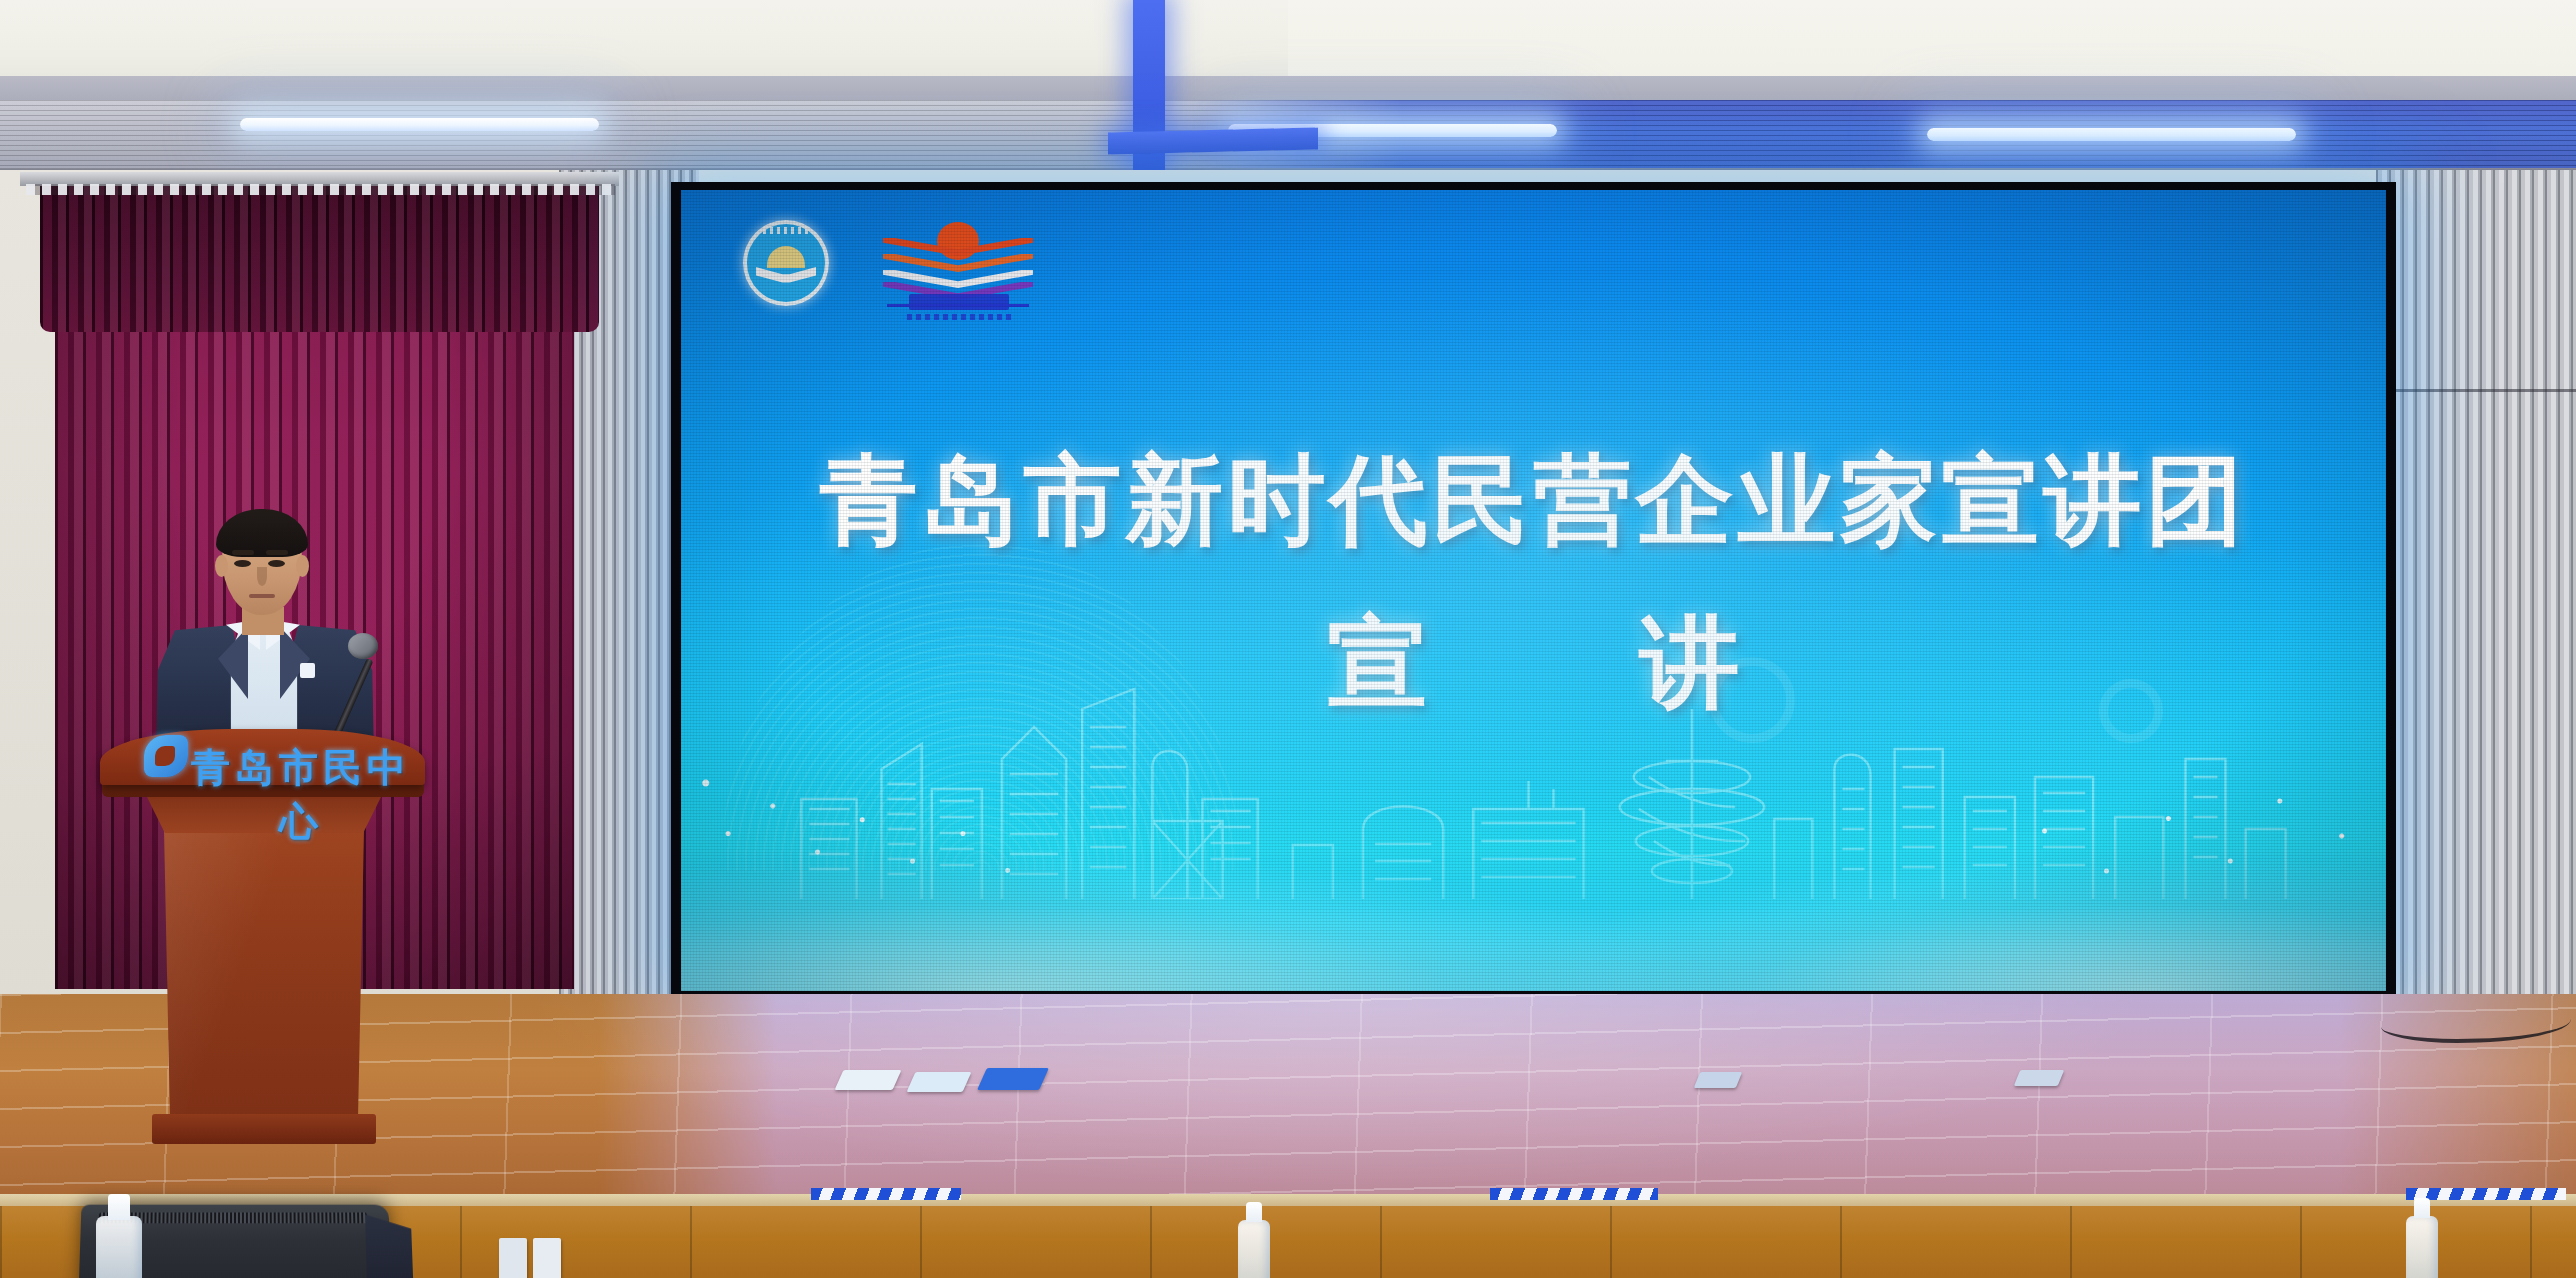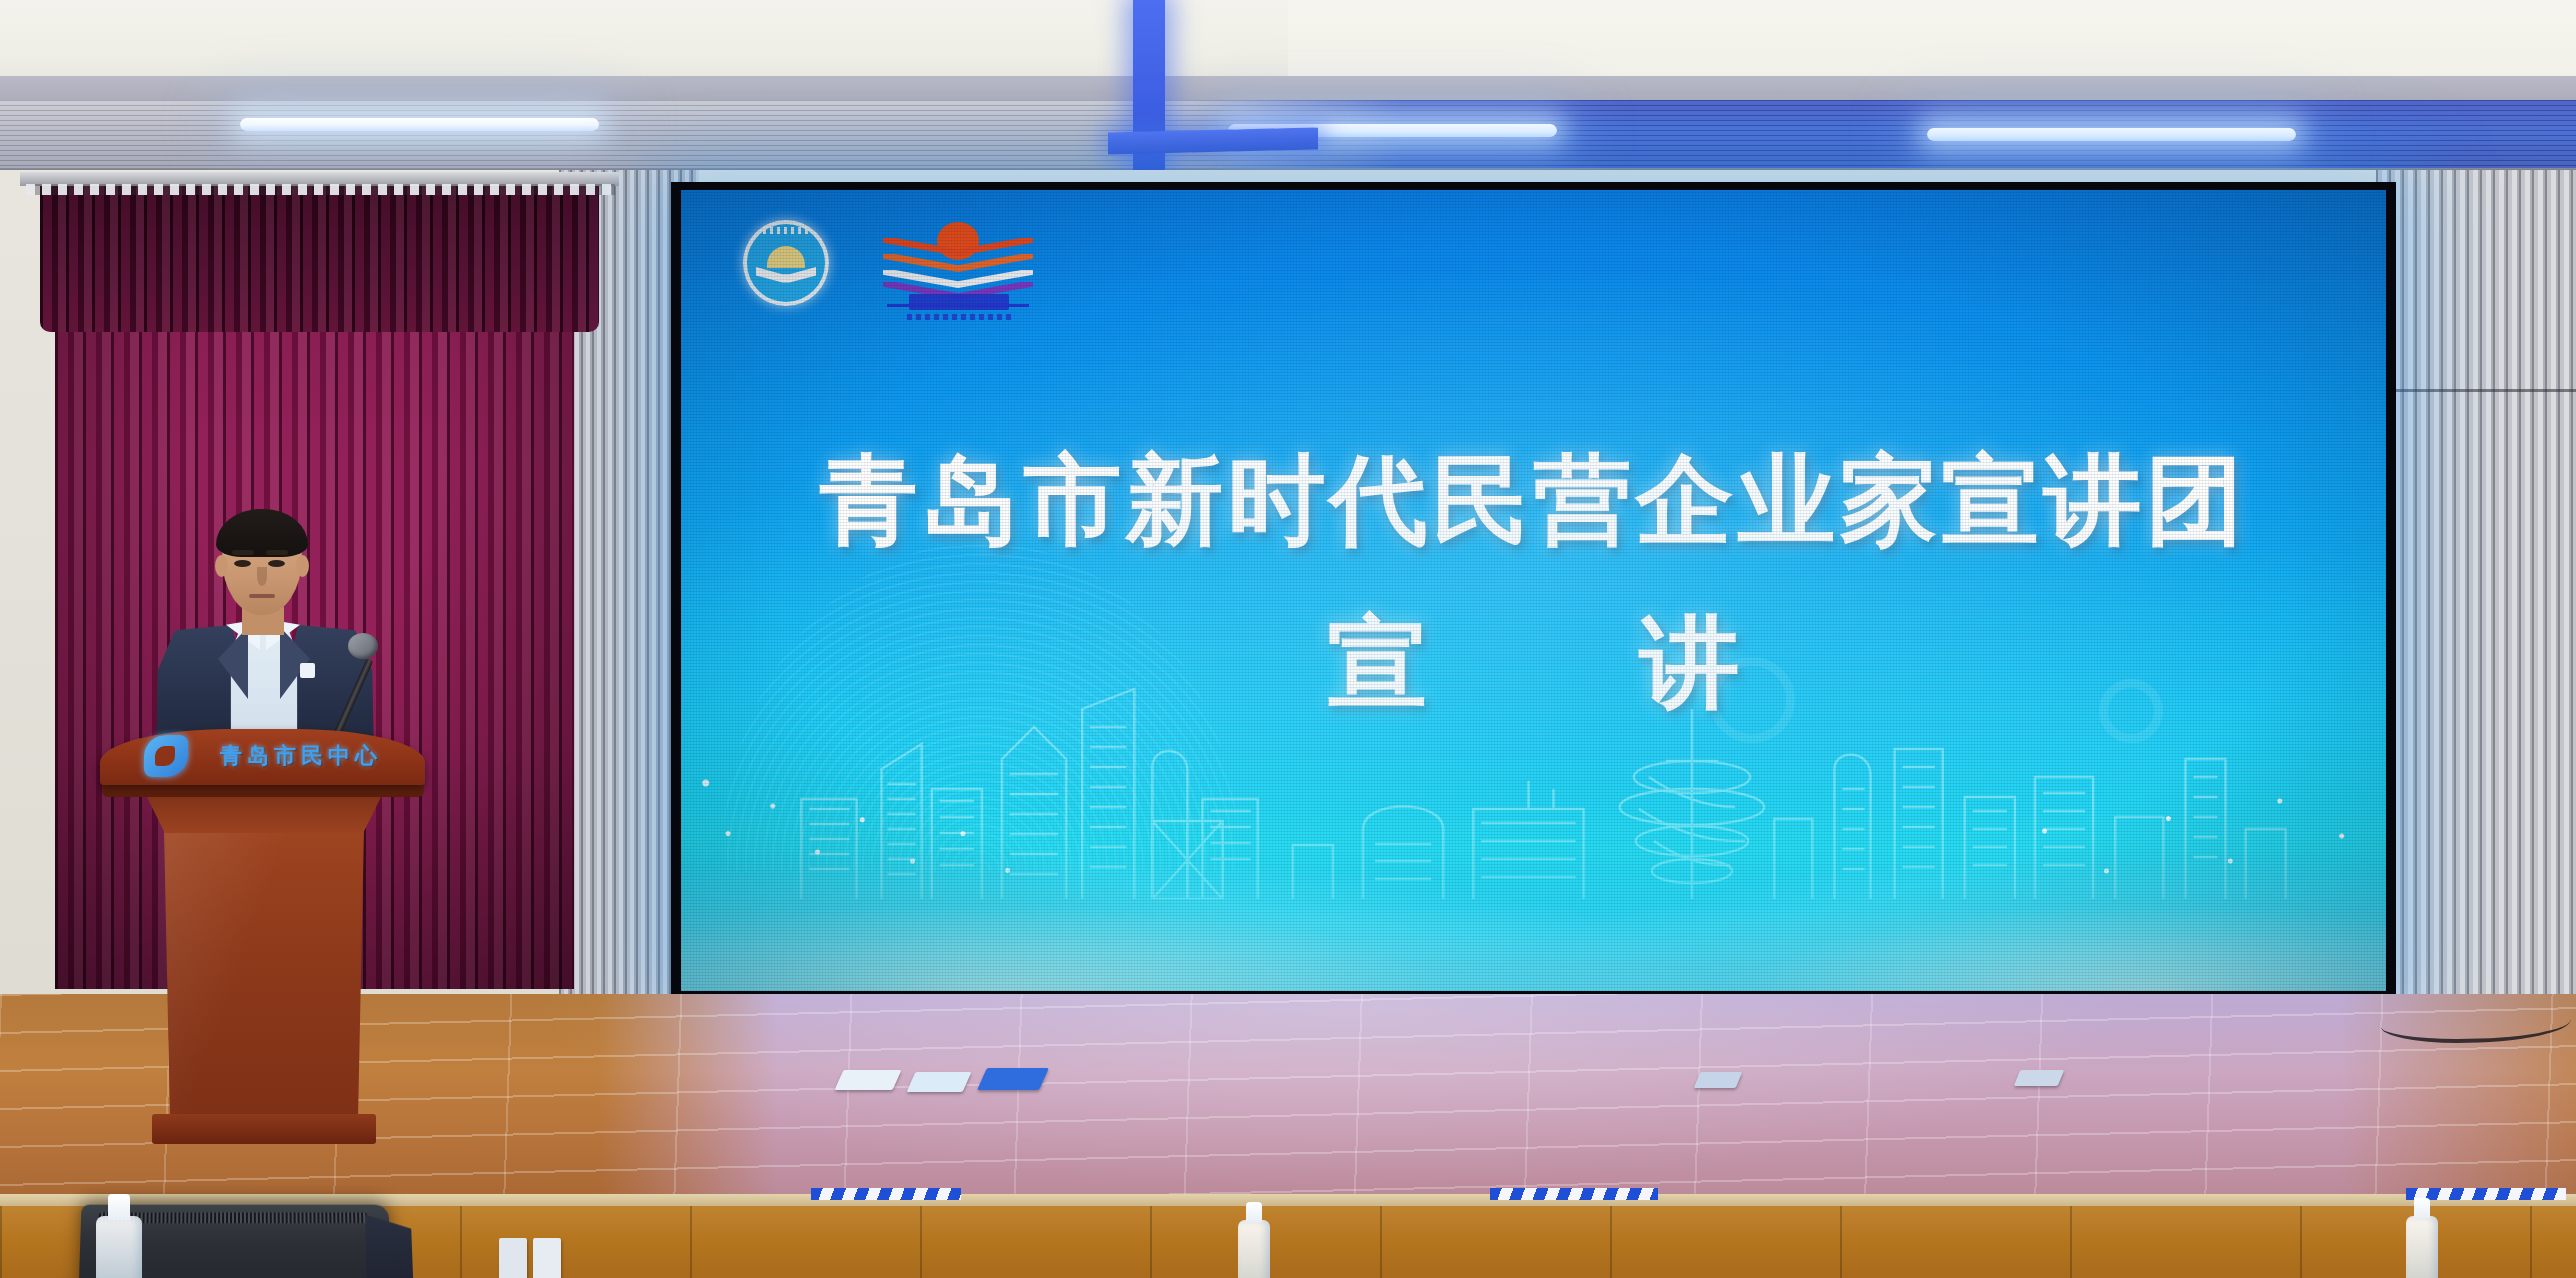--- a/index.html
+++ b/index.html
@@ -324,21 +324,21 @@
       linear-gradient(180deg,#9e4420 0%,#8e3a1b 42%,#7e3016 100%);
     clip-path:polygon(0 0,100% 0,97% 100%,3% 100%);
   }
   .podium-base {
     position:absolute; left:34px; top:385px; width:224px; height:30px;
     background:linear-gradient(180deg,#8e3a1b,#6a230f);
     border-radius:3px;
   }
   .podium-text {
     position:absolute; left:58px; top:12px; width:250px; text-align:center;
-    font-size:22px; font-weight:700; color:#3f9ff0; letter-spacing:5px;
+    font-size:39px; font-weight:700; color:#3f9ff0; letter-spacing:5px;
     text-shadow:0 0 5px rgba(120,200,255,.85), 1px 1px 2px rgba(0,0,0,.6);
     font-family:"DejaVu Sans","Liberation Sans",sans-serif;
     z-index:3; pointer-events:none;
   }
   .podium-logo {
     position:absolute; left:26px; top:6px; width:44px; height:42px; z-index:3;
     border-radius:50% 18% 50% 18%;
     background:linear-gradient(135deg,#5bb6f5,#2f7ed8);
     box-shadow:0 0 7px rgba(110,190,255,.8);
   }

